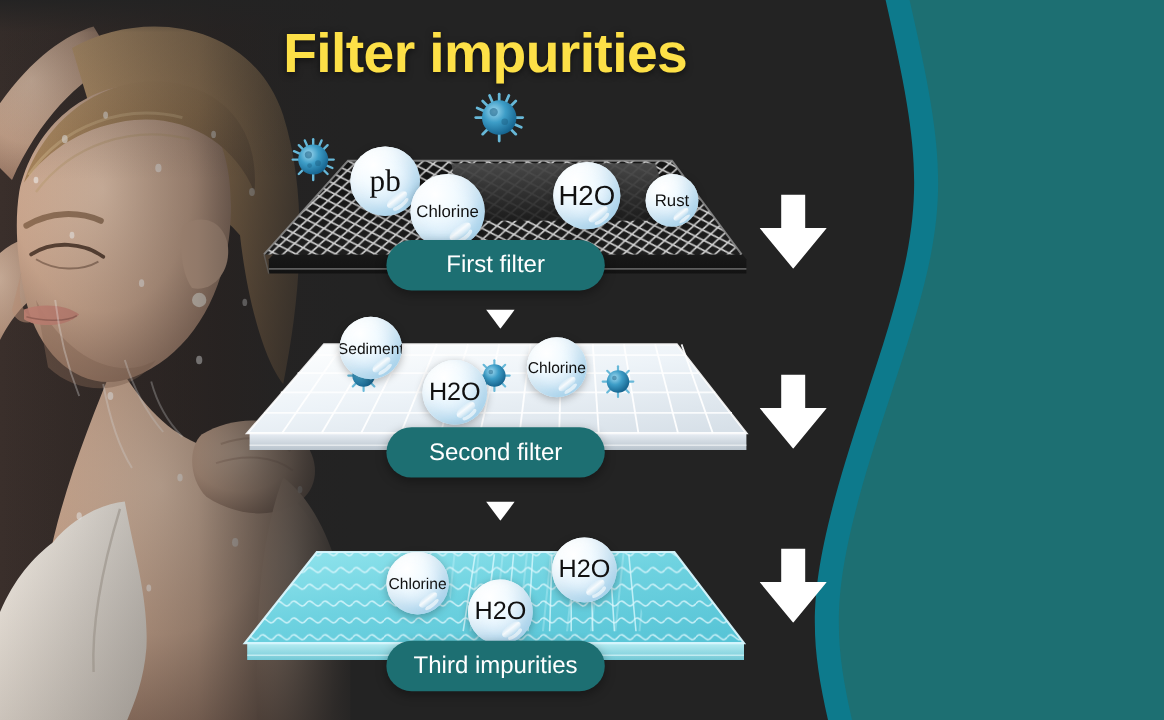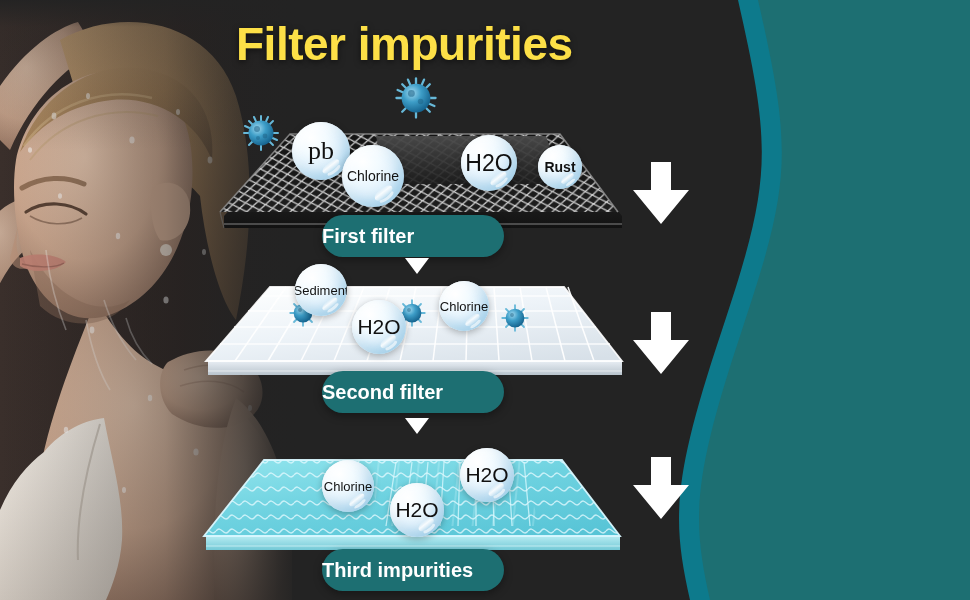--- a/index.html
+++ b/index.html
@@ -33,26 +33,25 @@
   }
 
   
   .stage-block { position:absolute; }
   .plate-svg { position:absolute; left:0; top:0; }
 
   .pill {
     position:absolute;
     background:#1d6f72;
     color:#fff;
-    font-weight:bold;
+    font-weight:normal;
     border-radius:999px;
-    display:flex; align-items:center; 
+    display:flex; align-items:center; justify-content:center;
     white-space:nowrap;
     box-shadow:0 3px 9px rgba(0,0,0,.35);
-    margin-top:15px;
   }
 
   
   .bubble {
     position:absolute;
     border-radius:50%;
     display:flex; align-items:center; justify-content:center;
     color:#111;
     font-weight:normal;
     background:
@@ -430,25 +429,25 @@
 
   <div class="bubble" style="left:292px; top:122px; width:58px; height:58px; font-size:26px;font-family:Liberation Serif, serif;">
     <span>pb</span>
   </div>
   <div class="bubble" style="left:342px; top:145px; width:62px; height:62px; font-size:14px;">
     <span>Chlorine</span>
   </div>
   <div class="bubble" style="left:461px; top:135px; width:56px; height:56px; font-size:23px;">
     <span>H2O</span>
   </div>
-  <div class="bubble" style="left:538px; top:145px; width:44px; height:44px; font-size:14px;font-weight:bold;">
+  <div class="bubble" style="left:538px; top:145px; width:44px; height:44px; font-size:14px;">
     <span>Rust</span>
   </div>
 
-  <div class="bubble" style="left:295px; top:264px; width:52px; height:52px; font-size:13px;align-items:center;">
+  <div class="bubble" style="left:283px; top:264px; width:52px; height:52px; font-size:13px;align-items:center;">
     <span>Sediment</span>
   </div>
   <div class="bubble" style="left:352px; top:300px; width:54px; height:54px; font-size:21px;">
     <span>H2O</span>
   </div>
   <div class="bubble" style="left:439px; top:281px; width:50px; height:50px; font-size:13px;">
     <span>Chlorine</span>
   </div>
 
   <div class="bubble" style="left:322px; top:460px; width:52px; height:52px; font-size:13px;">

